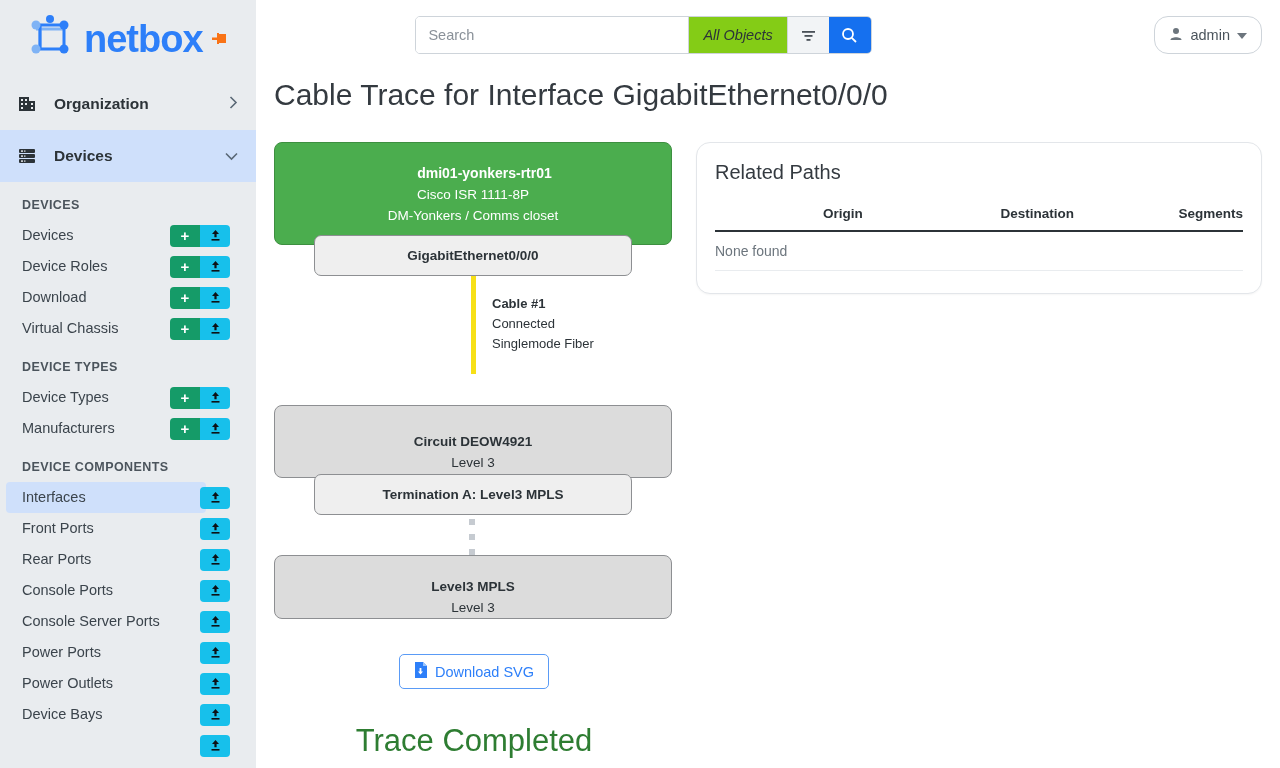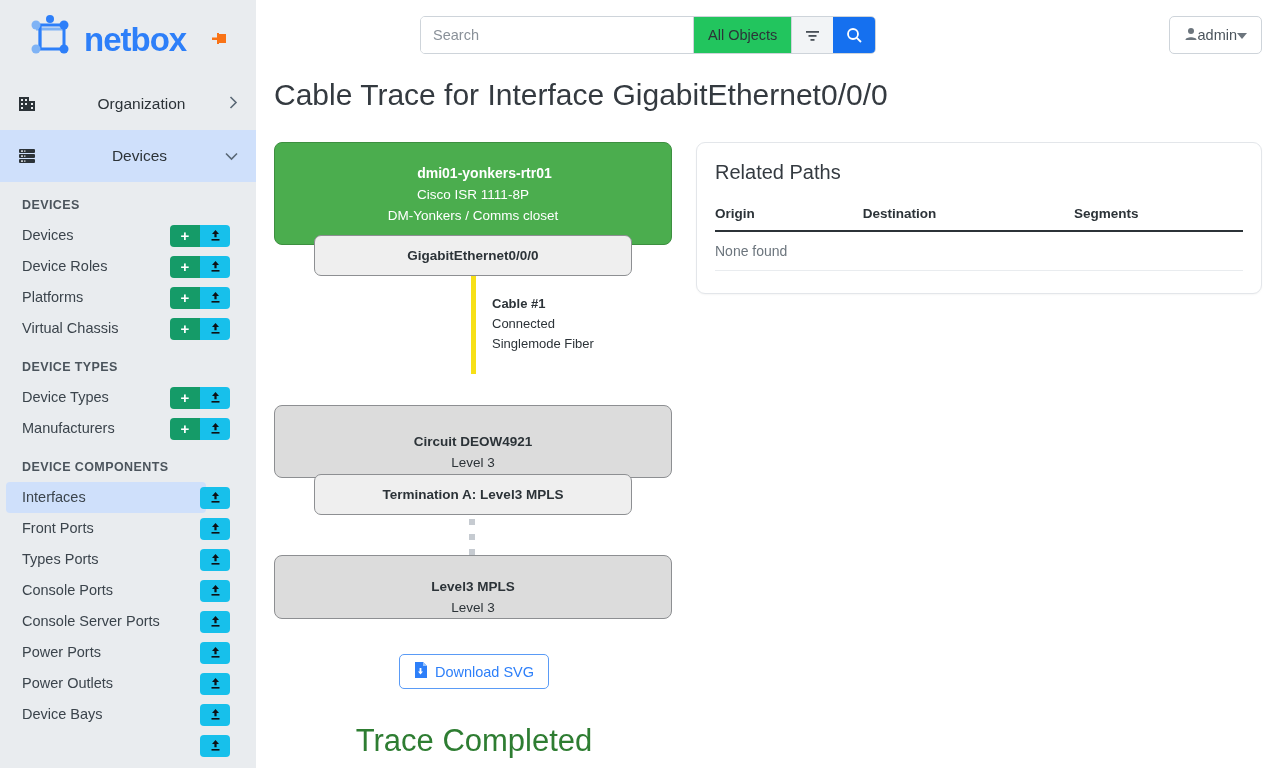--- a/index.html
+++ b/index.html
@@ -24,31 +24,30 @@
     position: relative;
   }
   .brand {
     height: 78px;
     display: flex; align-items: center;
     padding: 0 16px 0 18px;
     position: relative;
   }
   .brand-logo { display: flex; align-items: center; gap: 6px; }
   .brand-wordmark {
-    font-size: 33px; font-weight: 700; color: #2d7ff9;
+    font-size: 38px; font-weight: 700; color: #2d7ff9;
     letter-spacing: -1px; line-height: 1;
   }
   .pin-icon { position: absolute; right: 26px; top: 30px; }
 
   .nav-group {
     display: flex; align-items: center;
     height: 52px; padding: 0 18px;
-    font-size: 15.5px; font-weight: 400; color: #2c3338;
+    font-size: 15.5px; font-weight: 700; color: #2c3338;
     cursor: pointer;
-    text-align: center;
   }
   .nav-group .g-icon { width: 26px; display: flex; align-items: center; }
   .nav-group .g-label { flex: 1; padding-left: 10px; }
   .nav-group .g-caret { color: #5a6876; font-size: 13px; }
   .nav-group.active { background: #cfe0fb; }
 
   .nav-section {
     font-size: 12.5px; font-weight: 700; color: #4b545c;
     letter-spacing: .4px;
     padding: 16px 0 8px 22px;
@@ -97,36 +96,36 @@
   }
   .search-input {
     width: 272px; border: none; outline: none;
     padding: 0 12px; font-size: 14.5px;
     font-family: "Liberation Sans", sans-serif;
     color: #2c3338; background: #fff;
   }
   .search-input::placeholder { color: #8a9199; }
   .obj-select {
     display: flex; align-items: center; padding: 0 14px;
-    background: #22c55e; border-left: 1px solid #ced4da;
-    font-size: 14.5px; color: #2c3338; cursor: pointer; white-space: nowrap;
+    background: #84cc16; border-left: 1px solid #ced4da;
+    font-size: 14.5px; color: #2c3338; cursor: pointer; white-space: nowrap; font-style: italic;
   }
   .filter-btn {
     display: flex; align-items: center; justify-content: center;
     width: 42px; background: #f2f4f6;
     border-left: 1px solid #ced4da; cursor: pointer;
   }
   .search-btn {
     display: flex; align-items: center; justify-content: center;
     width: 42px; background: #1570ef; cursor: pointer;
   }
   .user-btn {
-    display: flex; align-items: center; 
+    display: flex; align-items: center; gap: 7px;
     height: 38px; padding: 0 14px;
-    border: 1px solid #ced4da; border-radius: 5px;
+    border: 1px solid #ced4da; border-radius: 14px;
     font-size: 14.5px; color: #4b545c; cursor: pointer;
     background: #fff; margin-left: auto;
   }
 
   .page-title {
     font-size: 30px; font-weight: 400; color: #343a40;
     padding: 8px 0 0 18px; margin: 0;
   }
 
   .content { display: flex; padding: 0 18px; margin-top: 30px; }
@@ -184,28 +183,28 @@
     font-family: "Liberation Sans", sans-serif;
   }
   .trace-status {
     text-align: center; color: #2e7d32;
     font-size: 31px; font-weight: 400; margin-top: 34px;
   }
 
   
   .side-col { flex: 1; padding-left: 22px; }
   .card {
-    border: 1px solid #e3e6ea; border-radius: 9px;
+    border: 1px solid #e3e6ea; border-radius: 14px;
     background: #fff; padding: 18px 18px 22px 18px;
     box-shadow: 0 1px 2px rgba(0,0,0,.04);
   }
   .card-title { font-size: 20px; color: #343a40; margin: 0 0 22px 0; font-weight: 400; }
   table.paths { width: 100%; border-collapse: collapse; }
   table.paths th {
-    text-align: left; font-size: 13.5px; font-weight: 700; color: #2c3338;
+    text-align: right; font-size: 13.5px; font-weight: 700; color: #2c3338;
     padding: 0 0 9px 0; border-bottom: 2px solid #2c3338;
   }
   table.paths td {
     font-size: 14px; color: #6c757d; padding: 11px 0;
     border-bottom: 1px solid #e9ecef;
   }
 </style>
 </head>
 <body>
 
@@ -307,21 +306,21 @@
             <div class="btn-imp">
               <svg width="13" height="13" viewBox="0 0 13 13">
   <path d="M6.5 1 L10 5 H7.6 V8.2 H5.4 V5 H3 Z" fill="#0d1116"></path>
   <rect x="2.5" y="10" width="8" height="1.6" fill="#0d1116"></rect>
 </svg>
             </div>
           </div>
         </div>
         <div class="nav-item-wrap">
           <div class="nav-item">
-            <span class="n-label">Platforms</span>
+            <span class="n-label">Download</span>
           </div>
           <div class="nav-btns">
             <div class="btn-add">+</div>
             <div class="btn-imp">
               <svg width="13" height="13" viewBox="0 0 13 13">
   <path d="M6.5 1 L10 5 H7.6 V8.2 H5.4 V5 H3 Z" fill="#0d1116"></path>
   <rect x="2.5" y="10" width="8" height="1.6" fill="#0d1116"></rect>
 </svg>
             </div>
           </div>
@@ -391,21 +390,21 @@
             <div class="btn-imp solo">
               <svg width="13" height="13" viewBox="0 0 13 13">
   <path d="M6.5 1 L10 5 H7.6 V8.2 H5.4 V5 H3 Z" fill="#0d1116"></path>
   <rect x="2.5" y="10" width="8" height="1.6" fill="#0d1116"></rect>
 </svg>
             </div>
           </div>
         </div>
         <div class="nav-item-wrap">
           <div class="nav-item">
-            <span class="n-label">Types Ports</span>
+            <span class="n-label">Rear Ports</span>
           </div>
           <div class="nav-btns">
             <div class="btn-imp solo">
               <svg width="13" height="13" viewBox="0 0 13 13">
   <path d="M6.5 1 L10 5 H7.6 V8.2 H5.4 V5 H3 Z" fill="#0d1116"></path>
   <rect x="2.5" y="10" width="8" height="1.6" fill="#0d1116"></rect>
 </svg>
             </div>
           </div>
         </div>

